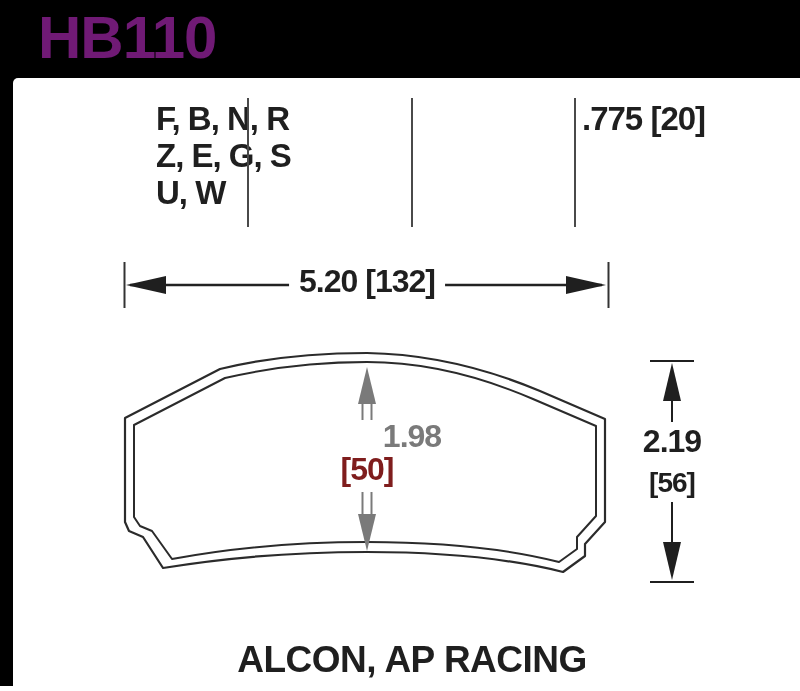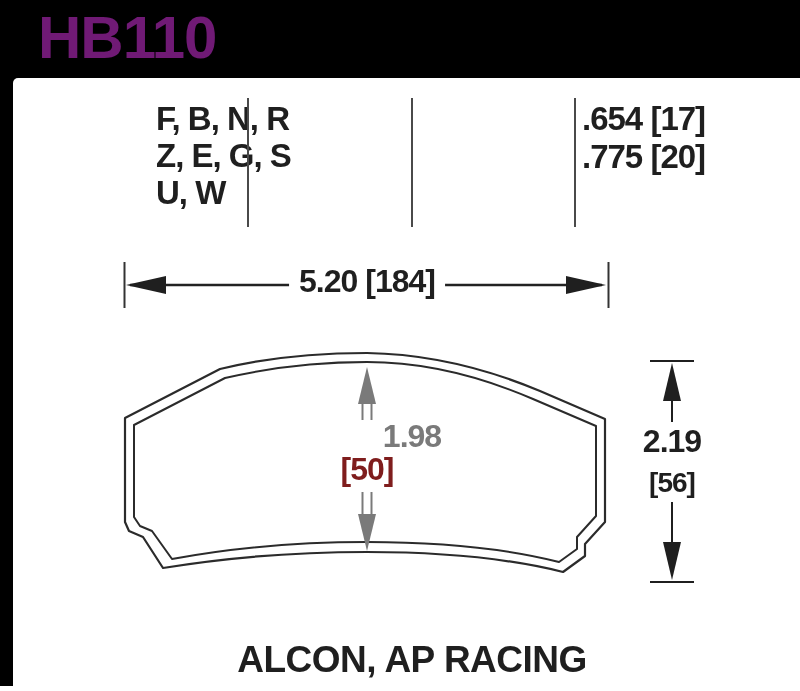--- a/index.html
+++ b/index.html
@@ -57,21 +57,20 @@
 
 <div class="part-number">HB110</div>
 
 <div class="codes-block">
   <div>F, B, N, R</div>
   <div>Z, E, G, S</div>
   <div>U, W</div>
 </div>
 
 <div class="thickness-block">
-  <div>.654 [17]</div>
   <div>.775 [20]</div>
 </div>
 
 <svg class="linework" width="800" height="691" viewBox="0 0 800 691">
 
   <g stroke="#4a4a4a" stroke-width="2">
     <line x1="248" y1="98" x2="248" y2="227"></line>
     <line x1="412" y1="98" x2="412" y2="227"></line>
     <line x1="575" y1="98" x2="575" y2="227"></line>
   </g>
@@ -106,19 +105,19 @@
   <g fill="#1f1f1f" stroke="#1f1f1f">
     <line x1="650" y1="361" x2="694" y2="361" stroke-width="2" fill="none"></line>
     <polygon points="672,363 663,401 681,401" stroke="none"></polygon>
     <line x1="672" y1="394" x2="672" y2="422" stroke-width="2" fill="none"></line>
     <line x1="672" y1="502" x2="672" y2="549" stroke-width="2" fill="none"></line>
     <polygon points="672,580 663,542 681,542" stroke="none"></polygon>
     <line x1="650" y1="582" x2="694" y2="582" stroke-width="2" fill="none"></line>
   </g>
 </svg>
 
-<div class="dim-label dim-width">5.20 [184]</div>
+<div class="dim-label dim-width">5.20 [132]</div>
 <div class="dim-label dim-center-in">1.98</div>
 <div class="dim-label dim-center-mm">[50]</div>
 <div class="dim-label dim-height-in">2.19</div>
 <div class="dim-label dim-height-mm">[56]</div>
 
 <div class="footer-apps">ALCON, AP RACING</div>
 
 </body></html>

